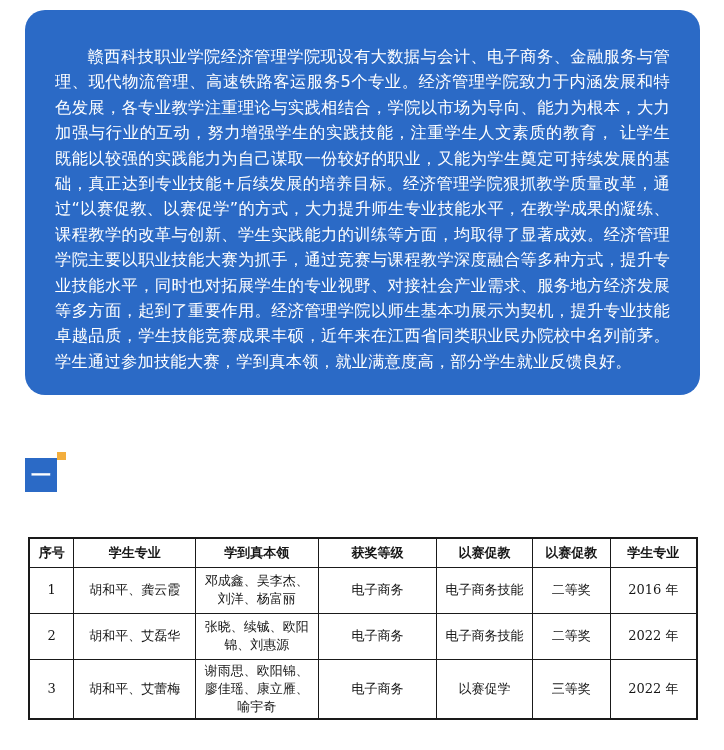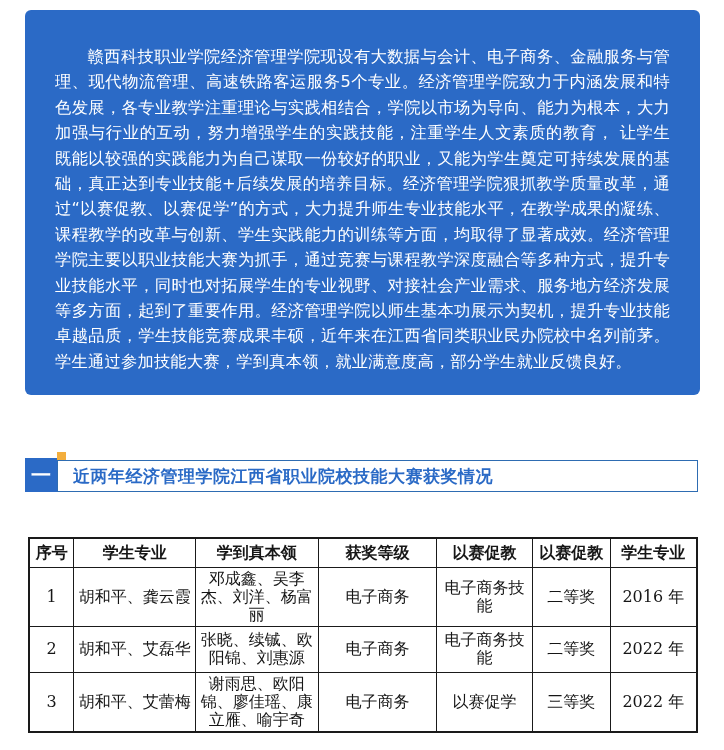--- a/index.html
+++ b/index.html
@@ -7,21 +7,21 @@
     width: 724px; height: 750px;
     background: #ffffff;
     font-family: "DejaVu Sans", "Liberation Sans", sans-serif;
   }
   
   .intro-panel {
     position: absolute;
     left: 25px; top: 10px;
     width: 675px; height: 385px;
     background: #2b6ac6;
-    border-radius: 6px;
+    border-radius: 20px;
     padding: 34px 30px 0 30px;
   }
   .intro-text {
     color: #ffffff;
     font-size: 16.3px;
     line-height: 25.4px;
     text-align: justify;
     text-indent: 2em;
     letter-spacing: 0.2px;
   }
@@ -76,21 +76,21 @@
     width: 670px;
     border-collapse: collapse;
     border: 2px solid #1a1a1a;
     font-family: "DejaVu Serif", "Liberation Serif", serif;
     color: #161616;
   }
   table.awards th, table.awards td {
     border: 1px solid #1a1a1a;
     text-align: center;
     vertical-align: middle;
-    font-size: 16px;
+    font-size: 13px;
     line-height: 18px;
     padding: 2px 4px;
   }
   table.awards thead th { height: 29px; font-weight: bold; }
   table.awards tbody tr:nth-child(1) { height: 46px; }
   table.awards tbody tr:nth-child(2) { height: 46px; }
   table.awards tbody tr:nth-child(3) { height: 56px; }
   col.c1 { width: 45px; }
   col.c2 { width: 122px; }
   col.c3 { width: 123px; }
@@ -102,23 +102,20 @@
 </head>
 <body>
 
 <div class="intro-panel">
   <p class="intro-text">赣西科技职业学院经济管理学院现设有大数据与会计、电子商务、金融服务与管理、现代物流管理、高速铁路客运服务5个专业。经济管理学院致力于内涵发展和特色发展，各专业教学注重理论与实践相结合，学院以市场为导向、能力为根本，大力加强与行业的互动，努力增强学生的实践技能，注重学生人文素质的教育， 让学生既能以较强的实践能力为自己谋取一份较好的职业，又能为学生奠定可持续发展的基础，真正达到专业技能+后续发展的培养目标。经济管理学院狠抓教学质量改革，通过“以赛促教、以赛促学”的方式，大力提升师生专业技能水平，在教学成果的凝练、课程教学的改革与创新、学生实践能力的训练等方面，均取得了显著成效。经济管理学院主要以职业技能大赛为抓手，通过竞赛与课程教学深度融合等多种方式，提升专业技能水平，同时也对拓展学生的专业视野、对接社会产业需求、服务地方经济发展等多方面，起到了重要作用。经济管理学院以师生基本功展示为契机，提升专业技能卓越品质，学生技能竞赛成果丰硕，近年来在江西省同类职业民办院校中名列前茅。学生通过参加技能大赛，学到真本领，就业满意度高，部分学生就业反馈良好。</p>
 </div>
 
 <div class="section-header">
   <div class="section-marker">一</div>
   <div class="accent-square"></div>
-  <div class="section-title-box">
-    <span class="section-title">近两年经济管理学院江西省职业院校技能大赛获奖情况</span>
-  </div>
 </div>
 
 <div class="table-wrap">
   <table class="awards">
     <colgroup>
       <col class="c1">
         <col class="c2">
         <col class="c3">
         <col class="c4">
       <col class="c5">

